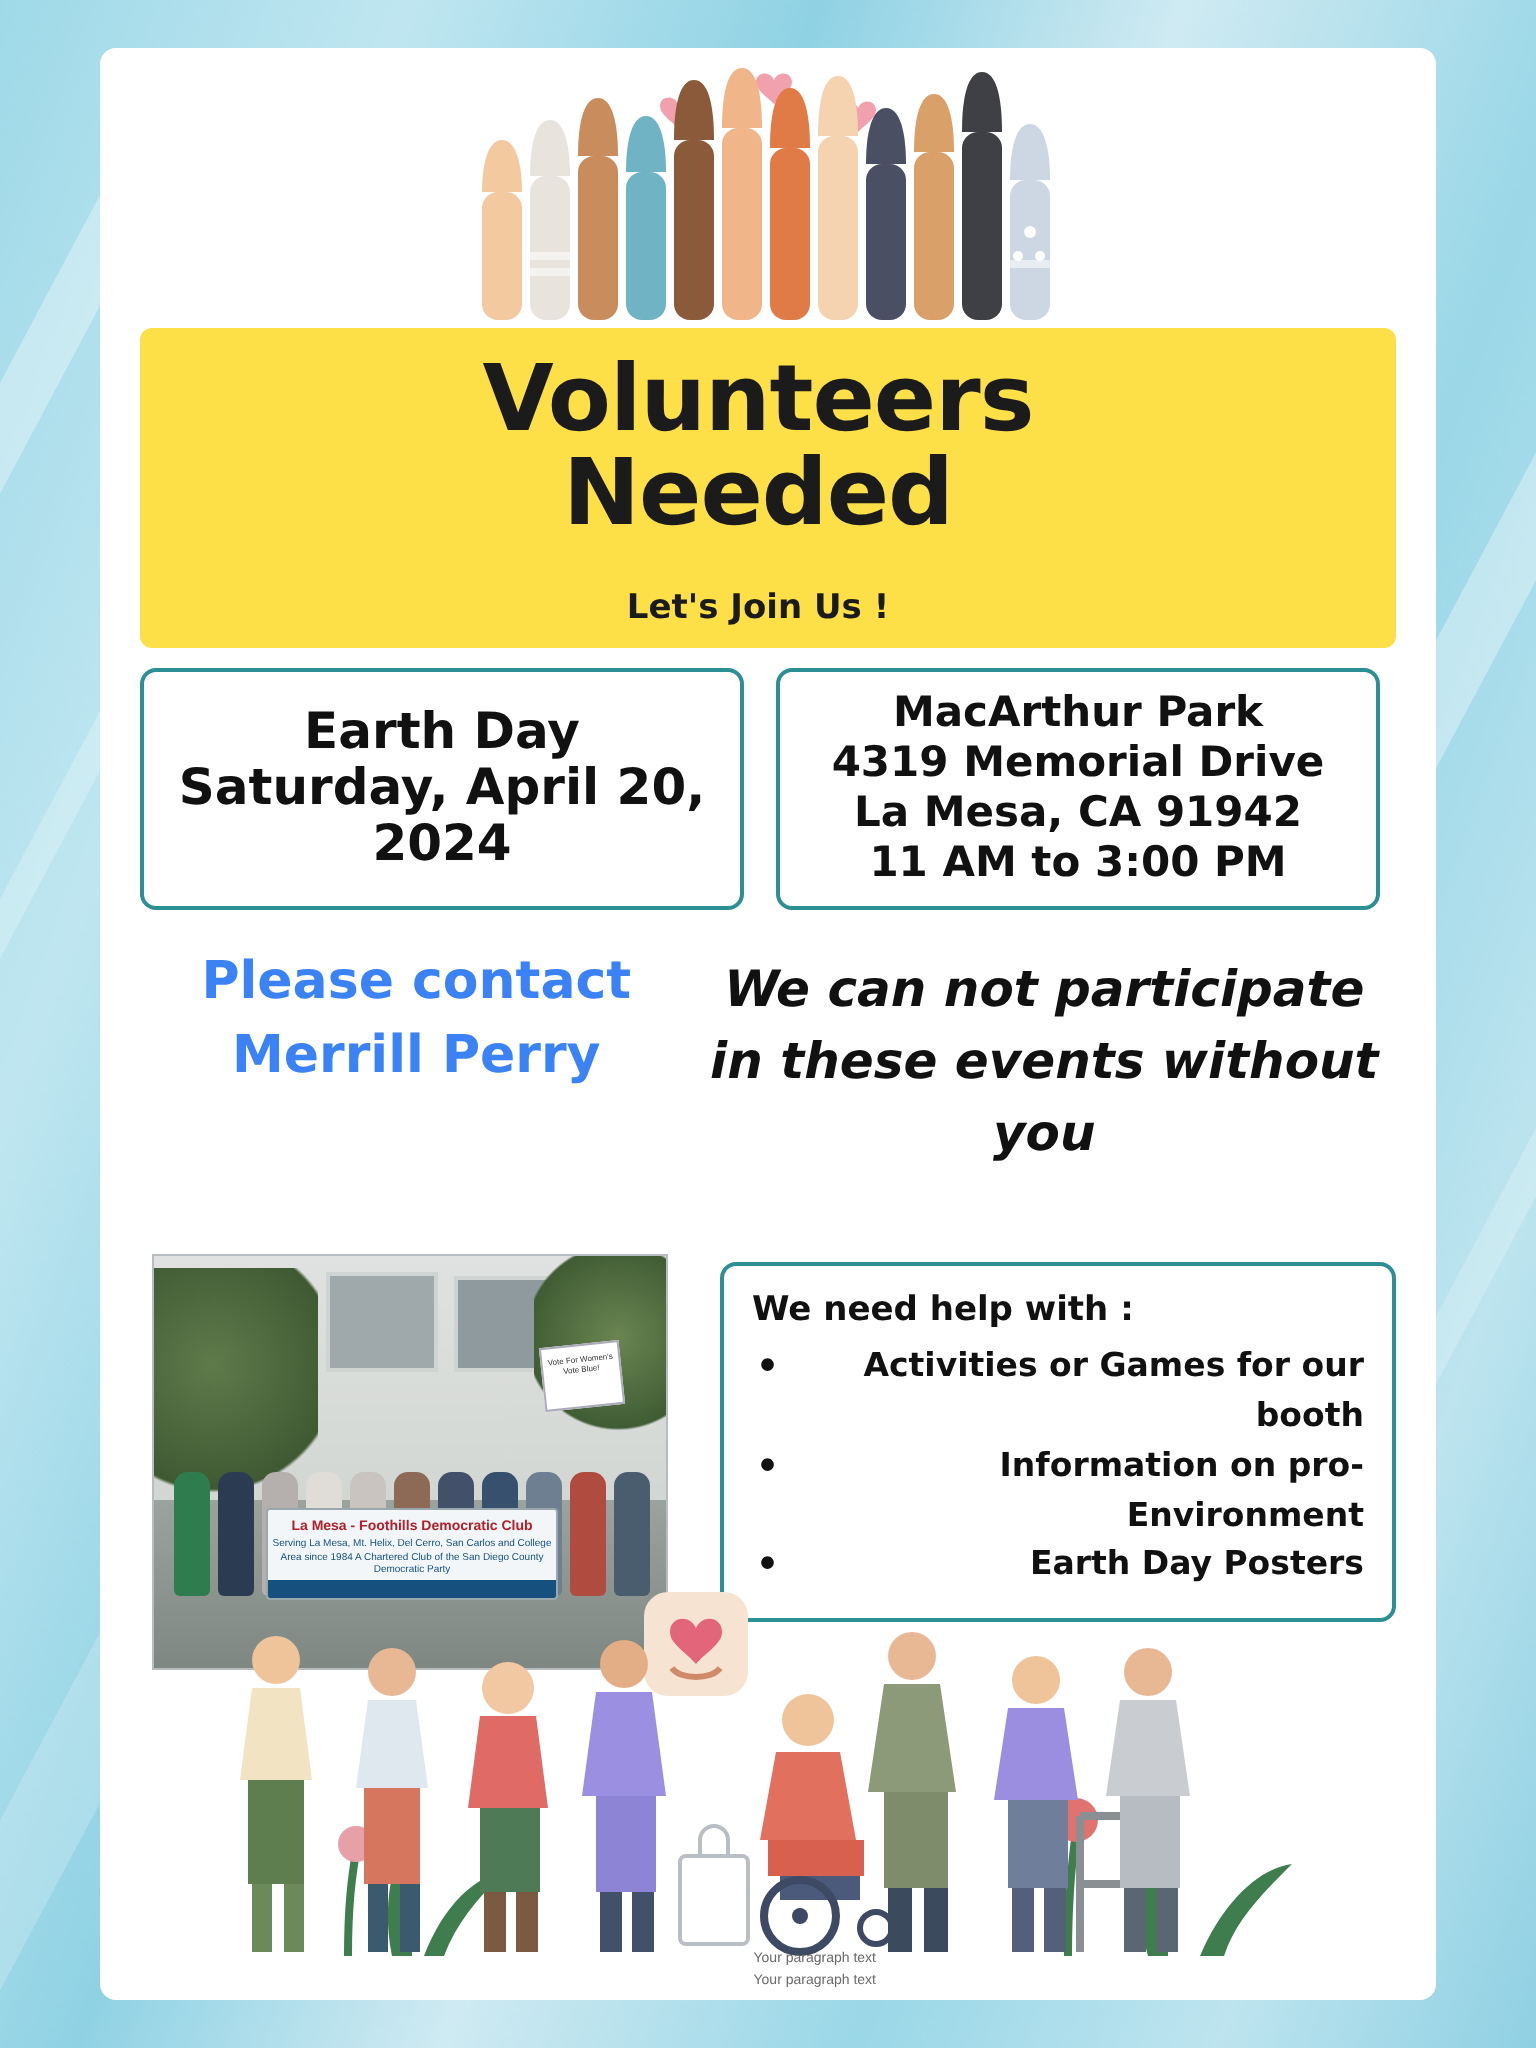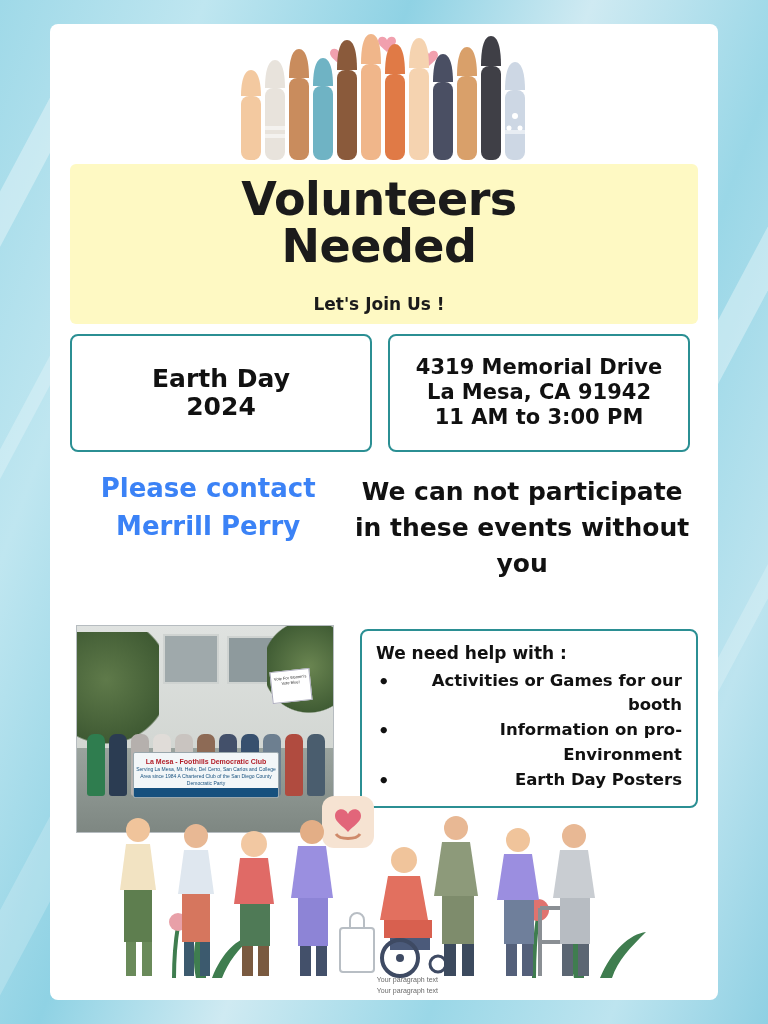--- a/index.html
+++ b/index.html
@@ -39,21 +39,21 @@
     position: relative;
     width: 100%;
     height: 130px;
     margin-top: 6px;
   }
   .hands-art svg { display:block; margin: 0 auto; }
 
   
   .title-band {
     margin: 4px 20px 0 20px;
-    background: #fef9c3;
+    background: #fde047;
     border-radius: 6px;
     padding: 12px 10px 10px 0;
     text-align: center;
   }
   .title-main {
     font-family: "DejaVu Sans", sans-serif;
     font-weight: bold;
     font-size: 46px;
     line-height: 1.02;
     letter-spacing: -0.5px;
@@ -106,20 +106,21 @@
   }
   .plea-block {
     width: 56%;
     text-align: center;
     font-family: "DejaVu Sans", sans-serif;
     font-weight: bold;
     font-size: 25px;
     line-height: 1.45;
     color: #111;
     padding-top: 4px;
+    font-style: italic;
   }
 
   
   .lower-row {
     display: flex;
     margin: 42px 20px 0 26px;
     gap: 26px;
     align-items: flex-start;
   }
   .photo {
@@ -313,23 +314,25 @@
 
   <div class="title-band">
     <div class="title-main">Volunteers</div>
     <div class="title-main">Needed</div>
     <div class="title-sub">Let's Join Us !</div>
   </div>
 
   <div class="info-row">
     <div class="info-box left">
       <div>Earth Day</div>
+      <div>Saturday, April 20,</div>
       <div>2024</div>
     </div>
     <div class="info-box right">
+      <div>MacArthur Park</div>
       <div>4319 Memorial Drive</div>
       <div>La Mesa, CA 91942</div>
       <div>11 AM to 3:00 PM</div>
     </div>
   </div>
 
   <div class="mid-row">
     <div class="contact-block">
       <div>Please contact</div>
       <div>Merrill Perry</div>

